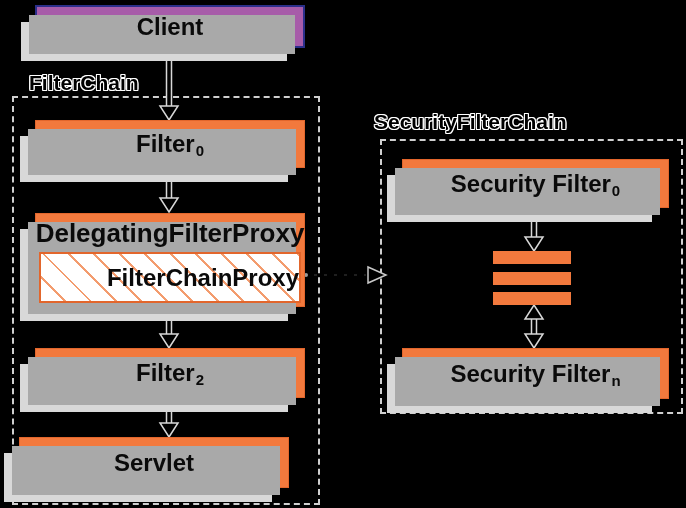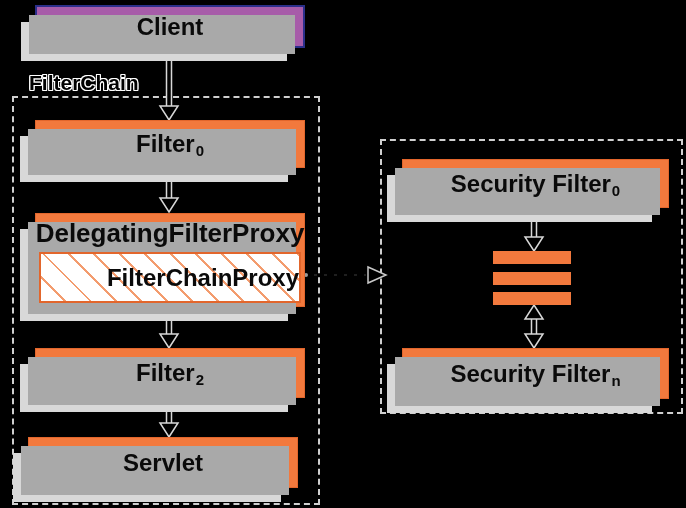--- a/index.html
+++ b/index.html
@@ -81,21 +81,21 @@
     display: flex; align-items: center; justify-content: flex-end;
     background:
       repeating-linear-gradient(45deg,
         transparent 0, transparent 16px,
         var(--c-hatch-orange, #F39C6E) 16px, var(--c-hatch-orange, #F39C6E) 18px);
     background-color: #fff;
     border: 2px solid var(--c-orange-border, #E2662C);
     font-size: 24px;
   }
   .filter2  { left: 35px;  top: 348px; width: 268px; height: 48px; }
-  .servlet  { left: 28px;  top: 437px; width: 268px; height: 49px; }
+  .servlet  { left: 19px;  top: 437px; width: 268px; height: 49px; }
   .secf0    { left: 402px; top: 159px; width: 265px; height: 47px; }
   .secfn    { left: 402px; top: 348px; width: 265px; height: 49px; }
 
   
   .bar {
     position: absolute; left: 493px; width: 78px; height: 13px;
     background: var(--c-box-orange, #F2793D);
     z-index: 3;
   }
   .bar1 { top: 251px; } .bar2 { top: 272px; } .bar3 { top: 292px; }
@@ -112,20 +112,21 @@
 </style>
 </head>
 <body>
 
 <div class="stage">
 
   <div class="dashed-rect fc-rect"></div>
   <div class="group-label fc-label">FilterChain</div>
 
   <div class="dashed-rect sfc-rect"></div>
+  <div class="group-label sfc-label">SecurityFilterChain</div>
 
   <div class="node purple client">
     <span>Client</span>
   </div>
 
   <div class="node orange filter0">
     <span>Filter</span>
       <sub>0</sub>
   </div>
 

